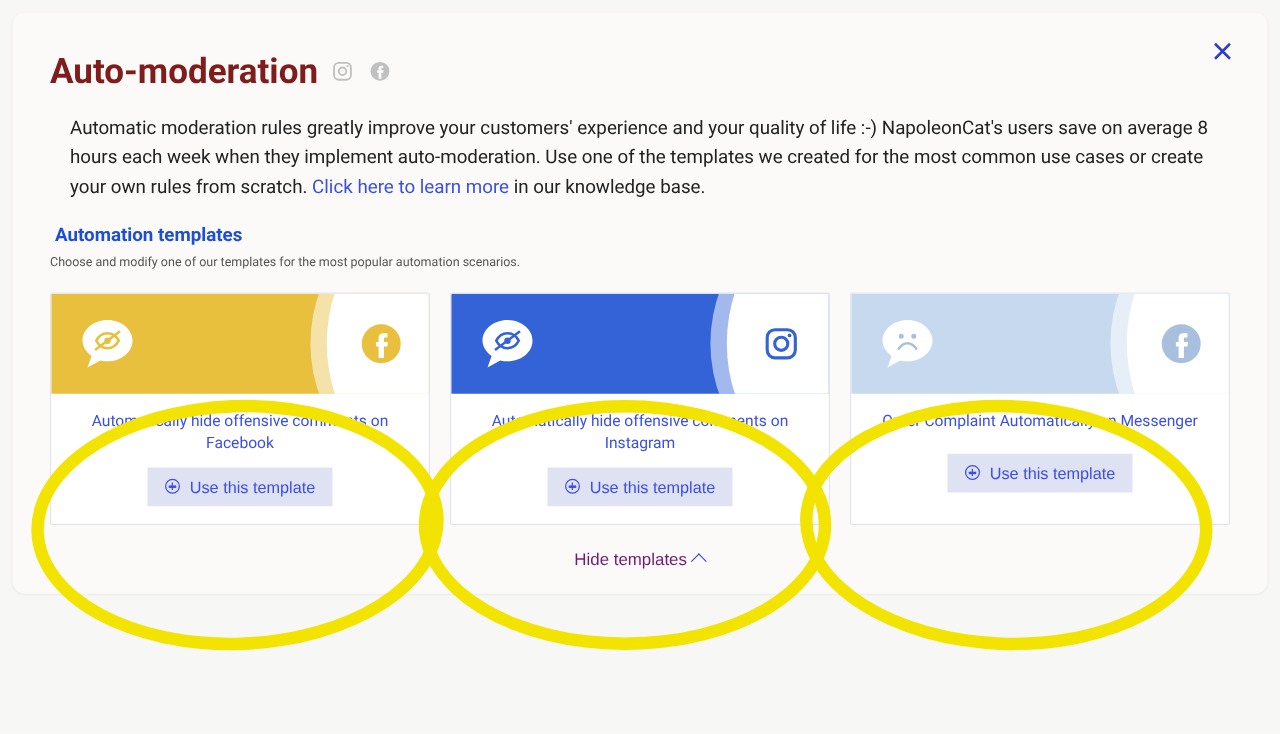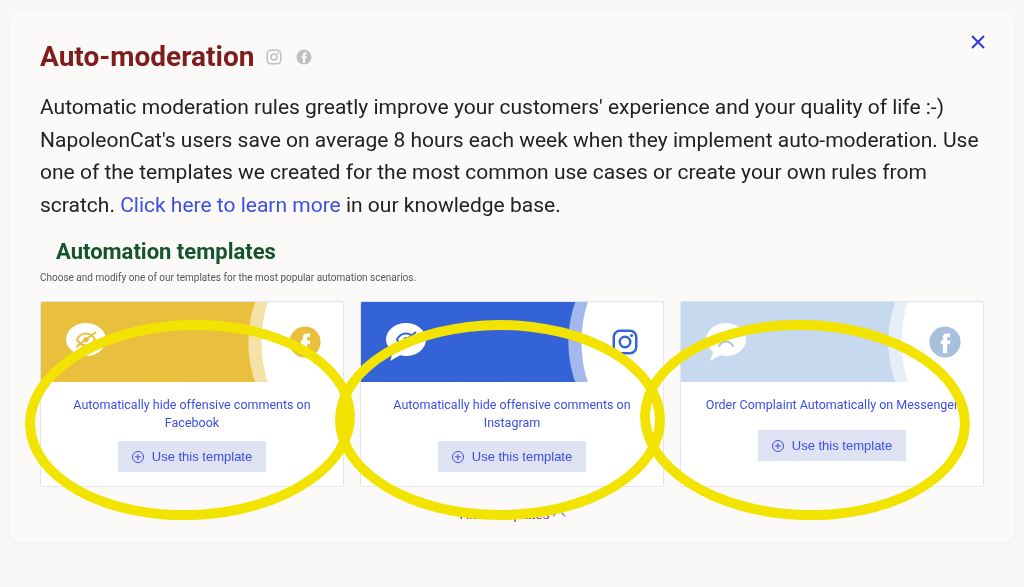--- a/index.html
+++ b/index.html
@@ -41,24 +41,25 @@
   }
   .title-icon {
     width: 20px;
     height: 20px;
     display: inline-flex;
     align-items: center;
     justify-content: center;
   }
   .title-icon svg { fill: #c0c0c0; }
   .description {
-    font-size: 21px;
+    font-size: 15px;
     line-height: 1.55;
     color: #222;
     margin-bottom: 16px;
+    margin-left: 16px;
   }
   .description a {
     color: #3b4fe4;
     text-decoration: none;
   }
   .create-row {
     display: flex;
     justify-content: flex-end;
     margin-bottom: 8px;
     padding-bottom: 2px;
@@ -101,24 +102,24 @@
   }
   .plus-circle-blue::before, .plus-circle-blue::after {
     content: "";
     position: absolute;
     background: #3b4fe4;
   }
   .plus-circle-blue::before { width: 6px; height: 1.3px; top: 50%; left: 50%; transform: translate(-50%,-50%); }
   .plus-circle-blue::after { width: 1.3px; height: 6px; top: 50%; left: 50%; transform: translate(-50%,-50%); }
 
   .section-title {
-    font-size: 22px;
+    font-size: 15px;
     font-weight: 700;
-    color: #14532d;
-    margin: 18px 0 8px 16px;
+    color: #1d4ed8;
+    margin: 18px 0 8px 4px;
   }
   .section-sub {
     font-size: 10px;
     color: #555;
     margin-bottom: 18px;
   }
   .cards {
     display: flex;
     gap: 16px;
   }

